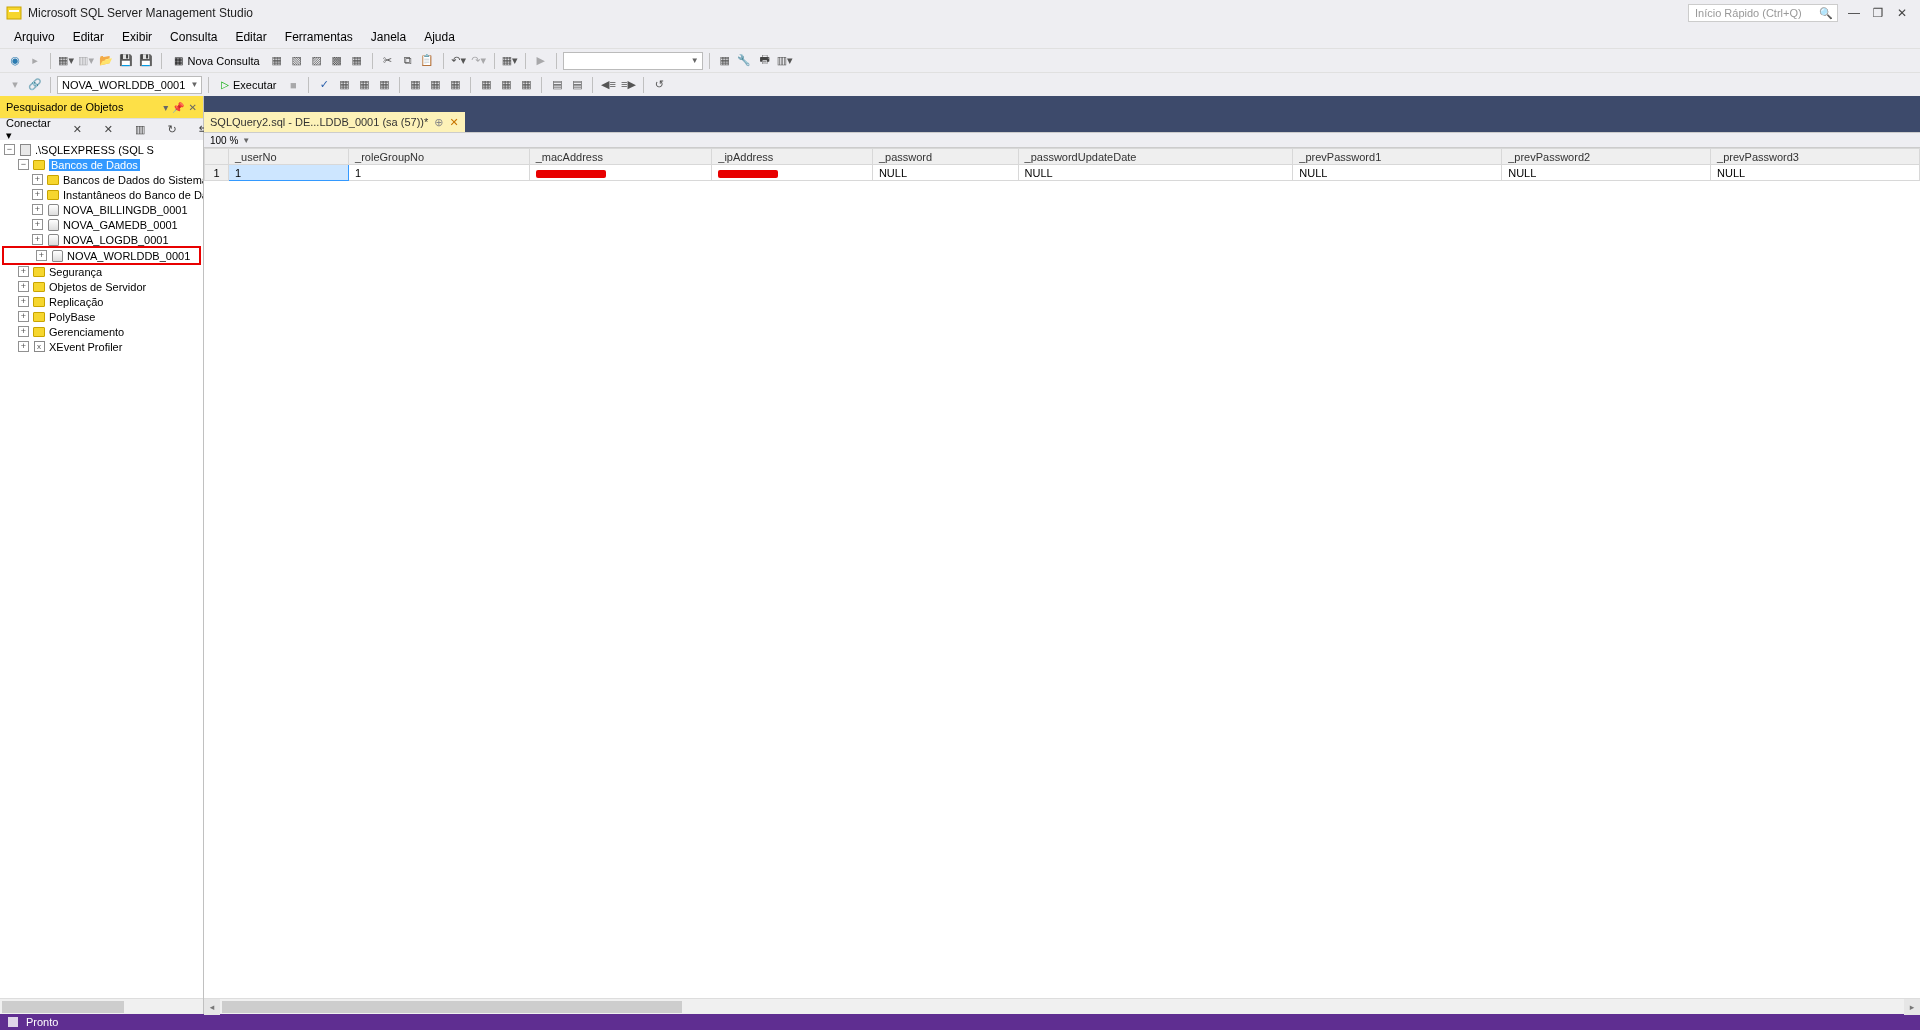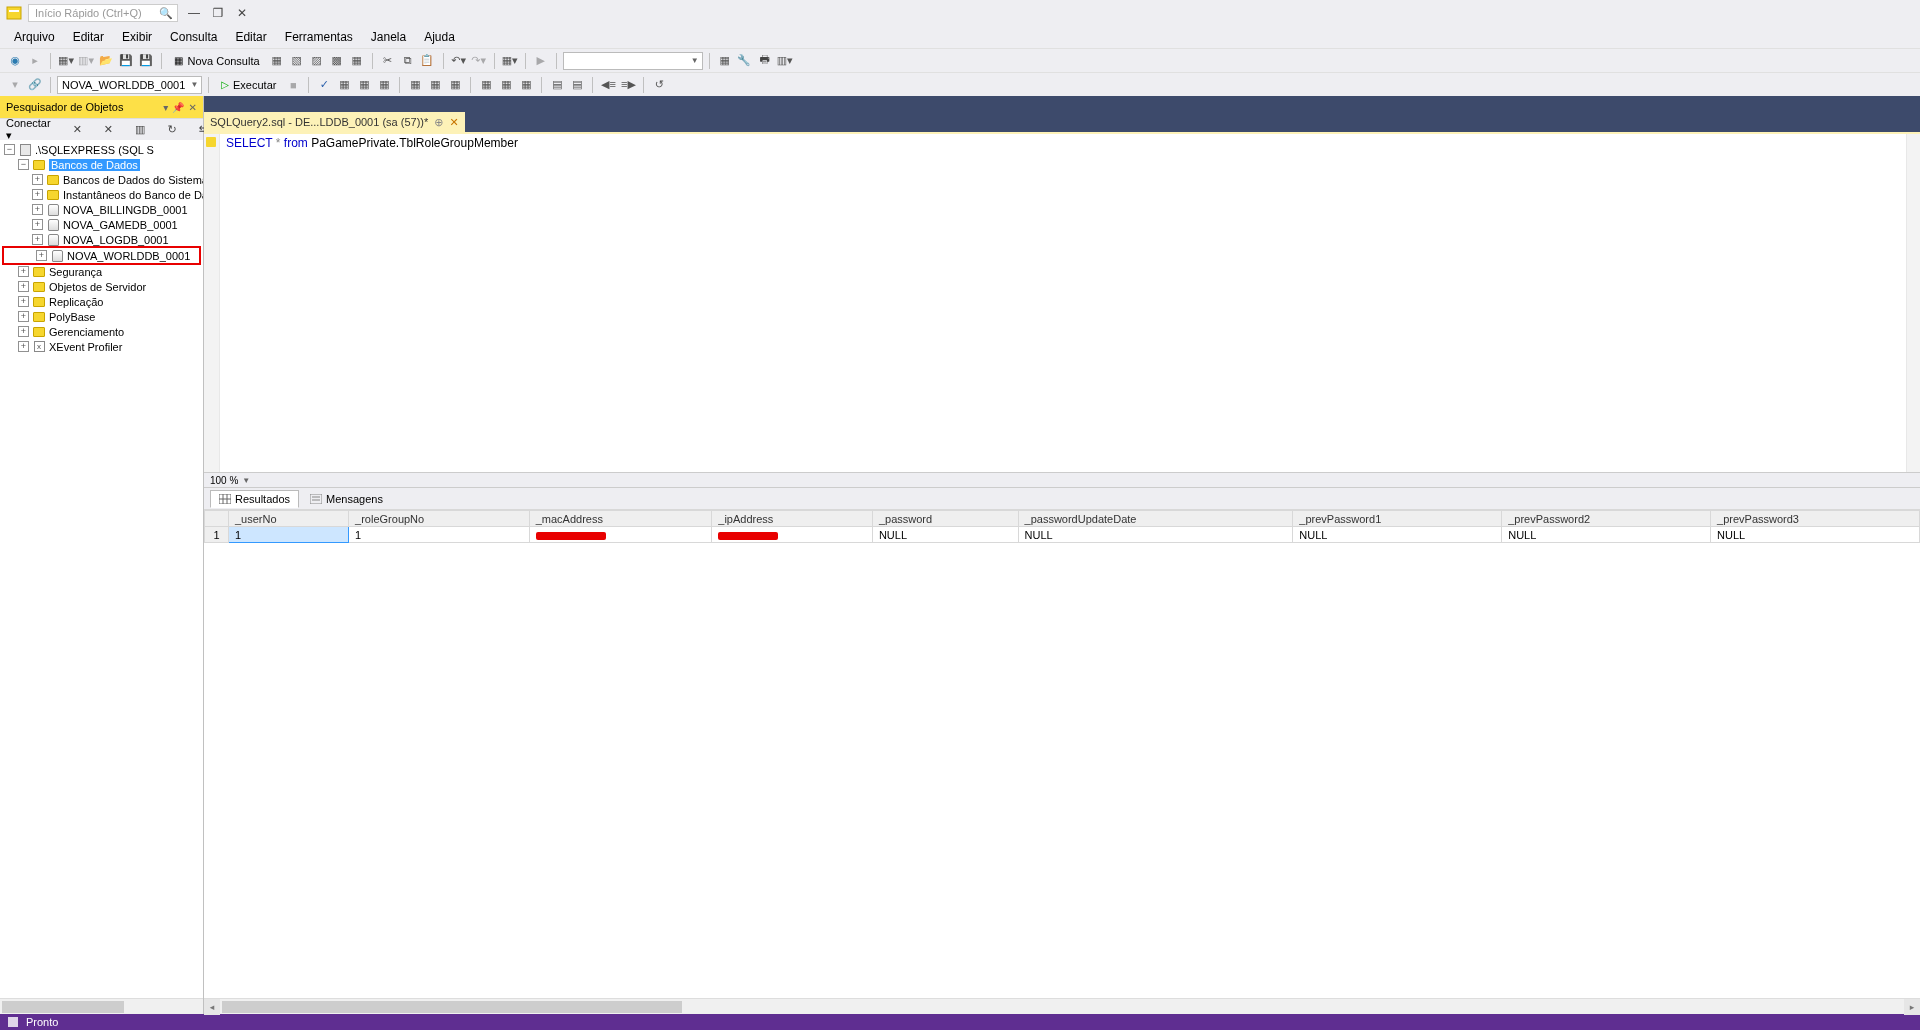--- a/index.html
+++ b/index.html
@@ -99,20 +99,21 @@
 </head>
 <body>
 
 <div class="titlebar">
   <div class="app-icon">
     <svg width="16" height="16">
         <rect x="1" y="2" width="14" height="12" fill="#f6d62e" stroke="#c9a400"></rect>
         <rect x="3" y="5" width="10" height="2" fill="#fff"></rect>
       </svg>
   </div>
+  <div class="title">Microsoft SQL Server Management Studio</div>
   <div class="quicklaunch">
     <span>Início Rápido (Ctrl+Q)</span>
     <span class="search-ico">🔍</span>
   </div>
   <div class="winbtns">
     <div>—</div>
     <div>❐</div>
     <div>✕</div>
   </div>
 </div>
@@ -353,56 +354,26 @@
 
   <div class="editor-side">
     <div class="tabbar">
       <div class="tab">
         <span>SQLQuery2.sql - DE...LDDB_0001 (sa (57))*</span>
         <span style="color:#888;">⊕</span>
         <span class="tx">✕</span>
       </div>
     </div>
 
-    <div class="sql-editor">
-      <div class="gutter">
-          <div class="linemark"></div>
-        </div>
-      <div class="code"><span class="kw">SELECT</span><span class="st"> * </span><span class="kw">from</span><span> PaGamePrivate.TblRoleGroupMember</span></div>
-      <div class="rside"></div>
-    </div>
 
     <div class="sql-zoom">
       <span>100 %</span>
       <span class="arrow">▼</span>
     </div>
 
-    <div class="results-tabs">
-      <div class="rtab active">
-        <span class="rico">
-            <svg width="12" height="10">
-              <rect width="12" height="10" fill="none" stroke="#666"></rect>
-              <line x1="4" y1="0" x2="4" y2="10" stroke="#666"></line>
-              <line x1="8" y1="0" x2="8" y2="10" stroke="#666"></line>
-              <line x1="0" y1="5" x2="12" y2="5" stroke="#666"></line>
-            </svg>
-          </span>
-        <span>Resultados</span>
-      </div>
-      <div class="rtab">
-        <span class="rico">
-            <svg width="12" height="10">
-              <rect width="12" height="10" fill="none" stroke="#888"></rect>
-              <line x1="2" y1="3" x2="10" y2="3" stroke="#888"></line>
-              <line x1="2" y1="6" x2="10" y2="6" stroke="#888"></line>
-            </svg>
-          </span>
-        <span>Mensagens</span>
-      </div>
-    </div>
 
     <div class="grid-area">
       <table class="grid">
         <tbody>
             <tr>
           <th class="rownum"></th>
           <th>_userNo</th>
           <th>_roleGroupNo</th>
           <th>_macAddress</th>
           <th>_ipAddress</th>

